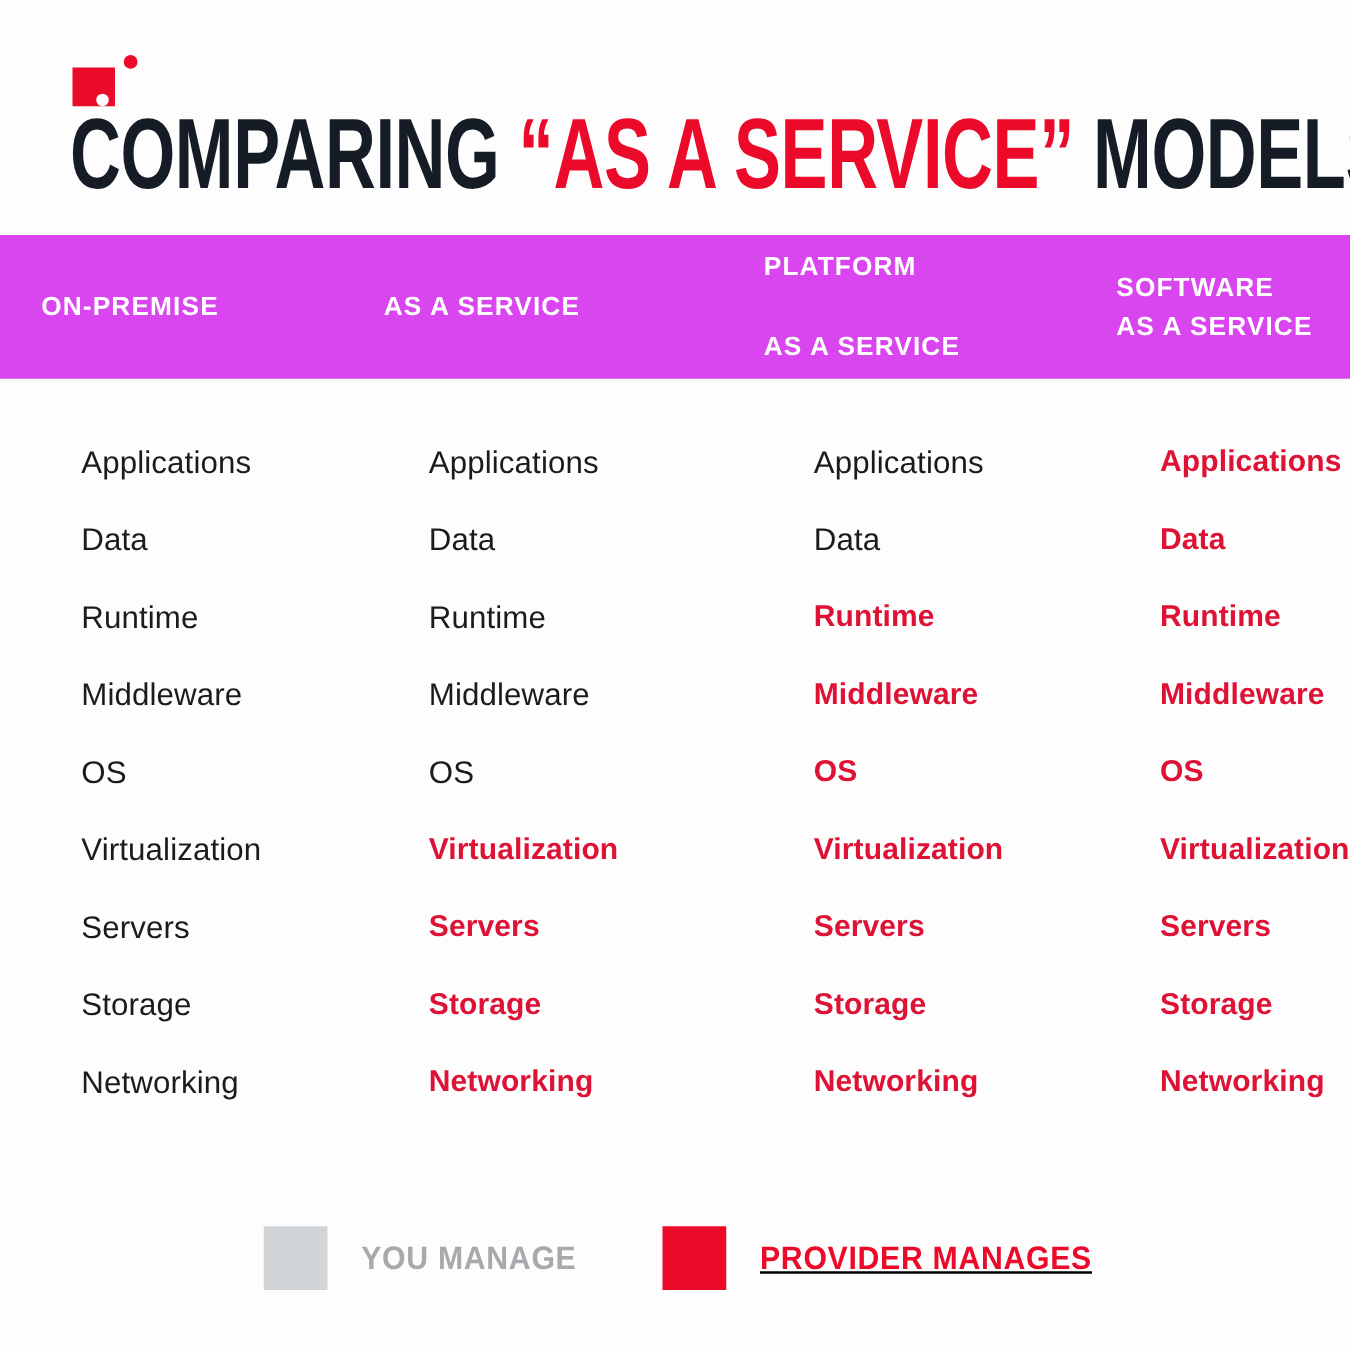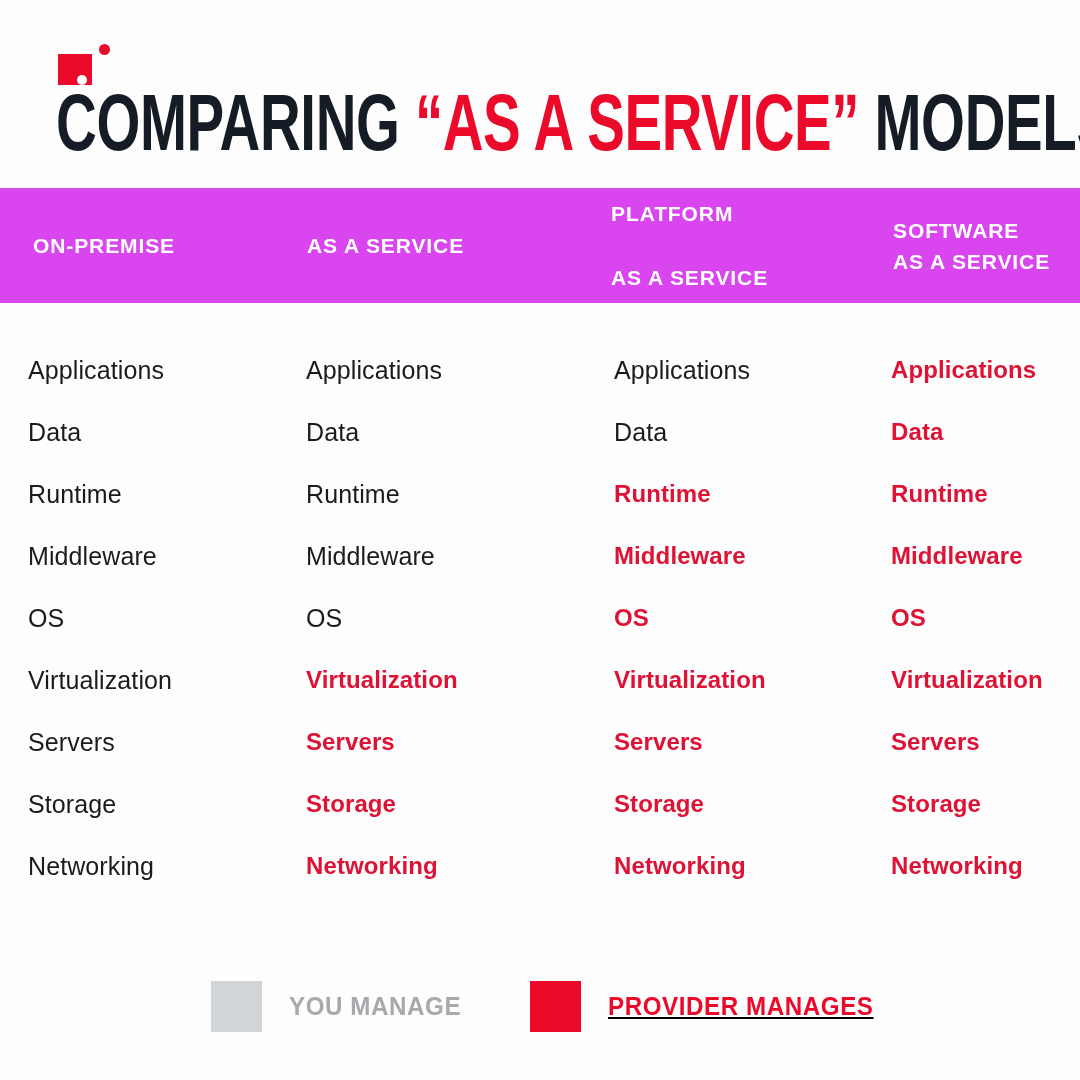--- a/index.html
+++ b/index.html
@@ -85,20 +85,21 @@
   }
   #c0 { left:28px;  }
   #c1 { left:306px; }
   #c2 { left:614px; }
   #c3 { left:891px; }
 
   .col .item {
     height:62px;
     line-height:44px;
     white-space:nowrap;
+    margin-left:37px;
   }
   .col .item.you {
     color:#1B1B1B;
     font-size:25px;
     font-weight:400;
     letter-spacing:0.1px;
   }
   .col .item.prov {
     color:#DD1234;
     font-size:24px;

